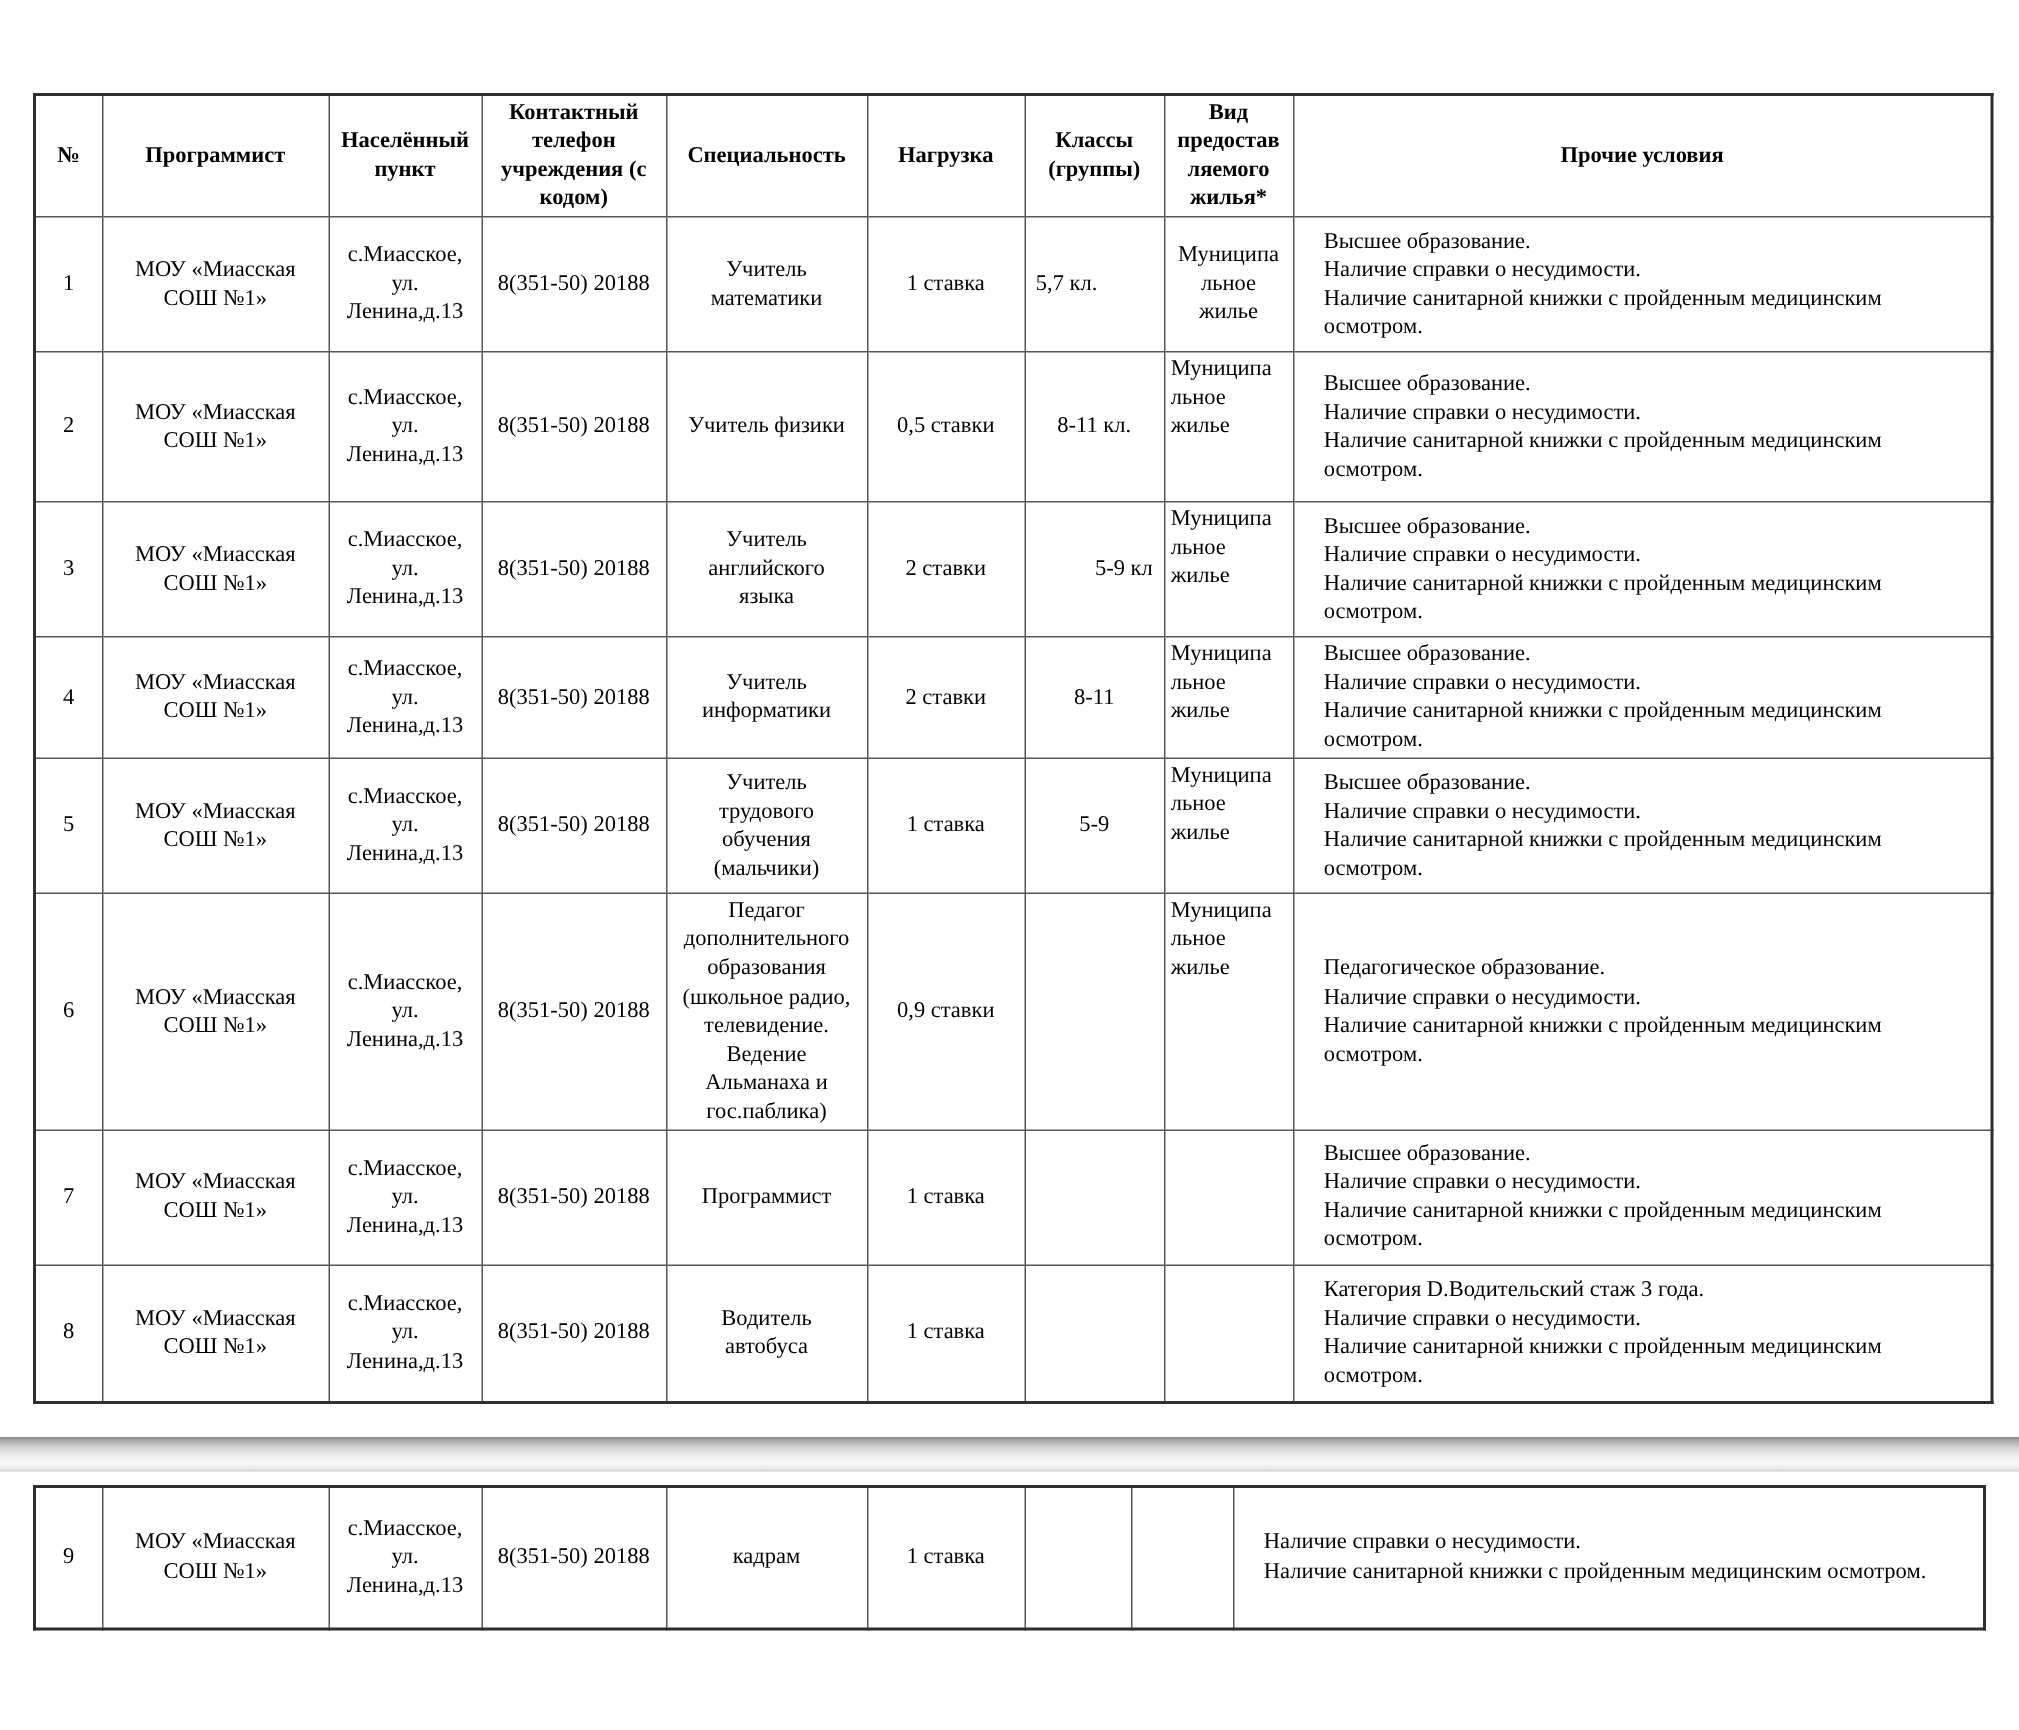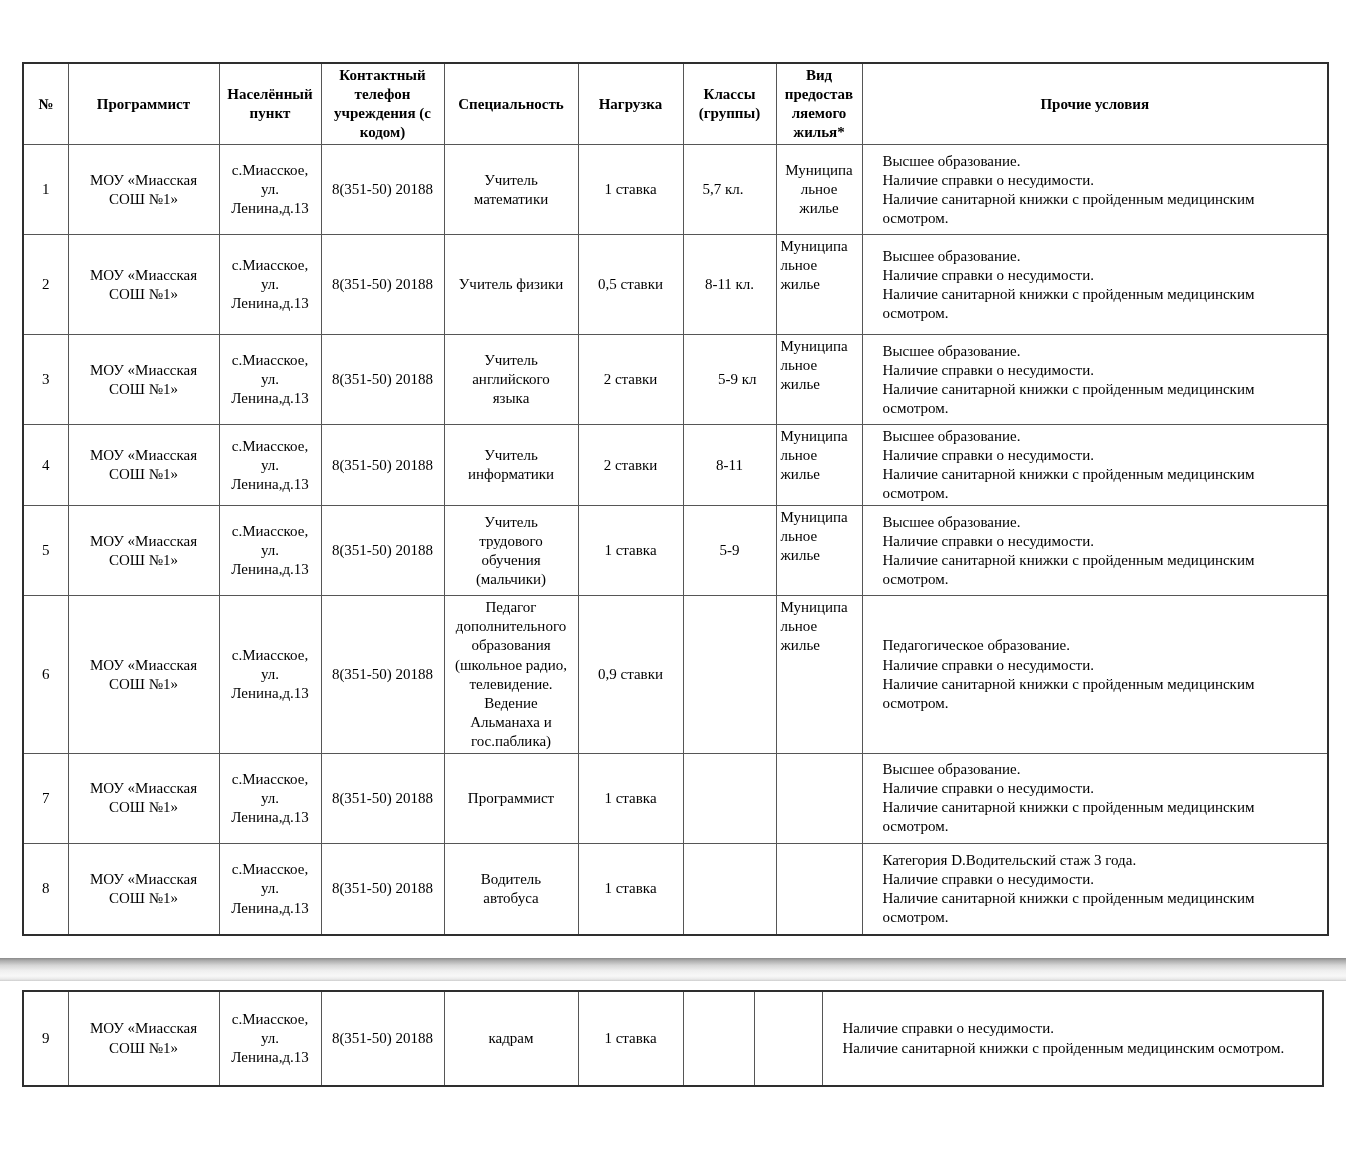--- a/index.html
+++ b/index.html
@@ -24,21 +24,21 @@
   .t2{top:990px;width:1300px;}
   .vac-table th,.vac-table td{
     border:1px solid #565656;
     font-size:15px;line-height:1.27;
     white-space:pre-line;
     vertical-align:middle;text-align:center;
     padding:2px 5px;overflow:hidden;
   }
   .vac-table th{font-weight:bold;}
   td.c-conditions{text-align:left;padding:2px 10px 2px 20px;}
-  td.c-classes{padding:2px 19px;}
+  td.c-classes{padding:2px 7px;}
   td.c-housing{padding:2px 4px;}
   .page-band{
     position:absolute;left:0;top:958px;width:1346px;height:23px;
     background:linear-gradient(to bottom,
       #8a8a8a 0%, #a9a9a9 10%, #d6d6d6 32%, #efefef 55%,
       #f8f8f8 78%, #e9e9e9 92%, #cdcdcd 100%);
   }
   .footer{
     position:absolute;left:30px;top:1110px;
     font-size:15px;line-height:1.4;

